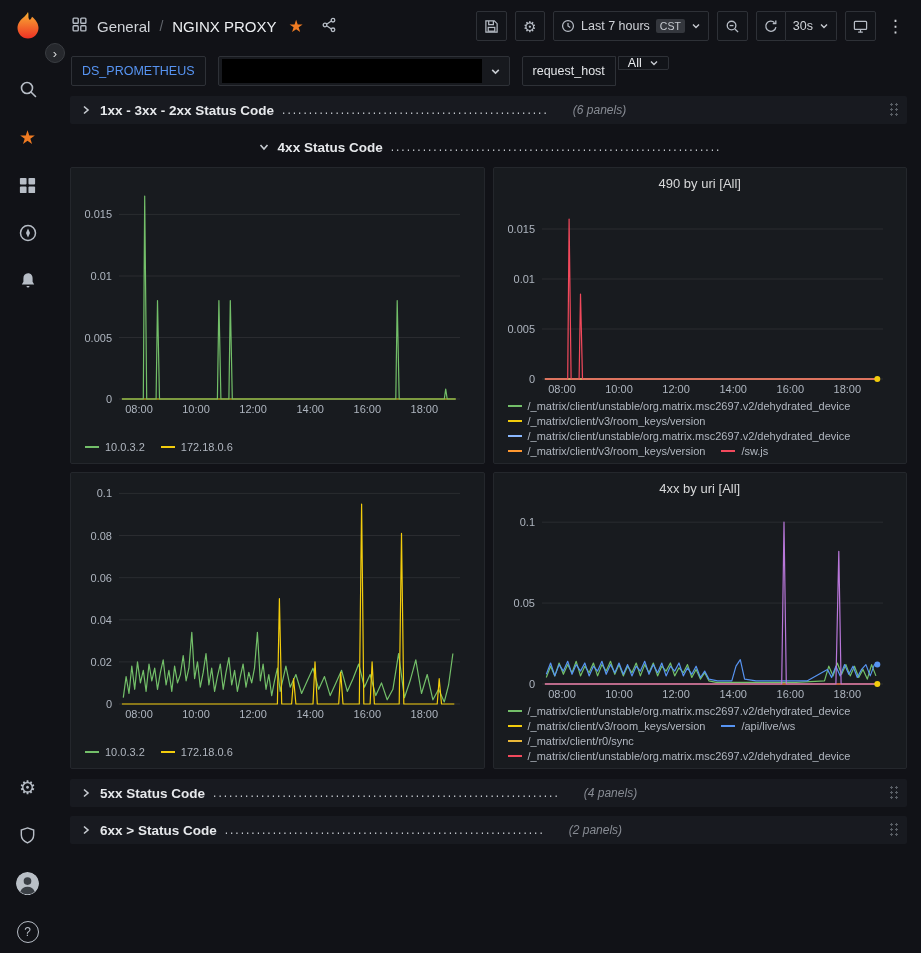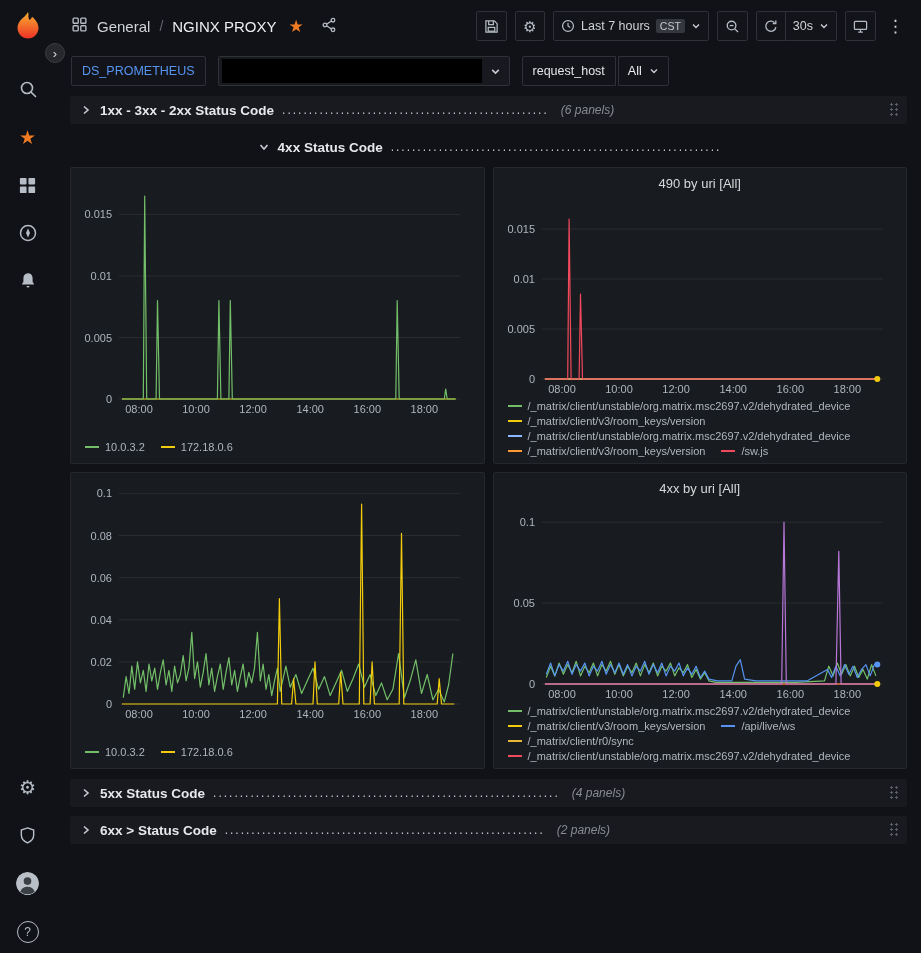--- a/index.html
+++ b/index.html
@@ -52,35 +52,35 @@
             border:1px solid #2e3137;border-radius:2px;background:#121419;color:#5794F2;
             font-size:12.5px;font-weight:500;cursor:pointer;}
   .varvalue{height:30px;width:292px;box-sizing:border-box;display:flex;align-items:center;
             border:1px solid #2e3137;border-radius:2px;background:#17191e;cursor:pointer;padding:0 8px 0 0;}
   .redacted{flex:1;height:24px;margin:3px 0 3px 3px;background:#000;}
   .caret{display:block;}
   .hostgroup{display:flex;gap:2px;}
   .hostlabel{height:20px;box-sizing:border-box;display:flex;align-items:center;padding:14px 10px;
              border:1px solid #2e3137;background:#121419;color:#e3e5e8;font-size:12.5px;
              border-radius:2px 0 0 2px;}
-  .hostvalue{height:30px;box-sizing:border-box;display:flex;align-items:center;gap:7px;padding:0 9px;
+  .hostvalue{height:14px;box-sizing:border-box;display:flex;align-items:center;gap:7px;padding:0 9px;
              border:1px solid #2e3137;background:#121419;color:#eceef1;font-size:12.5px;
              border-radius:0 2px 2px 0;cursor:pointer;}
 
   
   .content{flex:1;overflow:hidden;padding:4px 14px 0 15px;}
   .row{height:28px;display:flex;align-items:center;gap:8px;padding:0 8px 0 10px;margin-bottom:9px;
        cursor:pointer;border-radius:2px;}
   .row.collapsed{background:#181a20;}
   .row.open{background:transparent;margin-bottom:4px;justify-content:center;}
   .row.open .chev svg{transform:rotate(90deg);}
   .chev{display:flex;align-items:center;}
   .rtitle{color:#e6e8eb;font-size:13.5px;font-weight:700;white-space:nowrap;}
   .rdots{color:#c8ccd2;font-size:12px;letter-spacing:2px;white-space:nowrap;overflow:hidden;flex:0 1 auto;}
-  .rcount{color:#878b93;font-size:12px;font-style:italic;white-space:nowrap;margin-left:4px;}
+  .rcount{color:#878b93;font-size:12px;font-style:italic;white-space:nowrap;margin-left:16px;}
   .handle{margin-left:auto;width:10px;height:16px;flex:none;cursor:grab;
           background-image:radial-gradient(circle,#5a5f66 1.1px,transparent 1.3px);
           background-size:5px 5px;}
 
   .panel-grid{display:grid;grid-template-columns:1fr 1fr;gap:8px;margin:6px 0 10px;}
   .panel{height:297px;box-sizing:border-box;min-width:0;background:#181b1f;border:1px solid #24272c;
          border-radius:2px;display:flex;flex-direction:column;overflow:hidden;padding:4px 8px;}
   .ptitle{flex:none;font-size:13px;font-weight:500;color:#d8d9da;text-align:center;margin:4px 0 2px;cursor:pointer;}
   .chart{flex:1;min-height:0;}
   .chart svg{display:block;}

